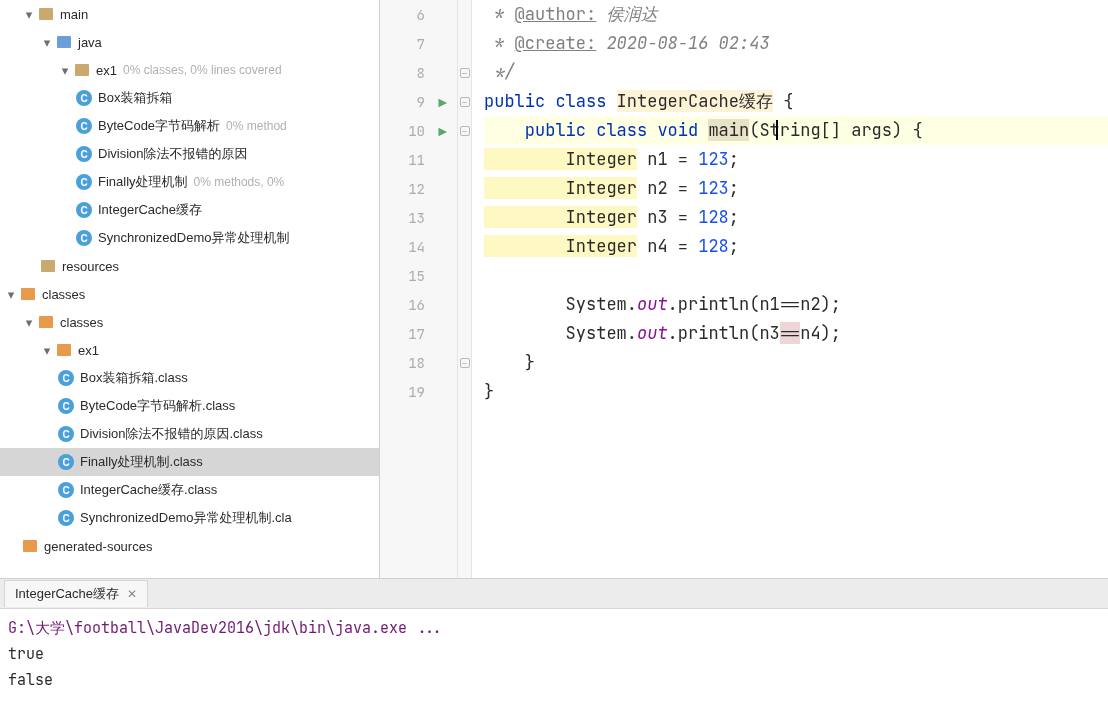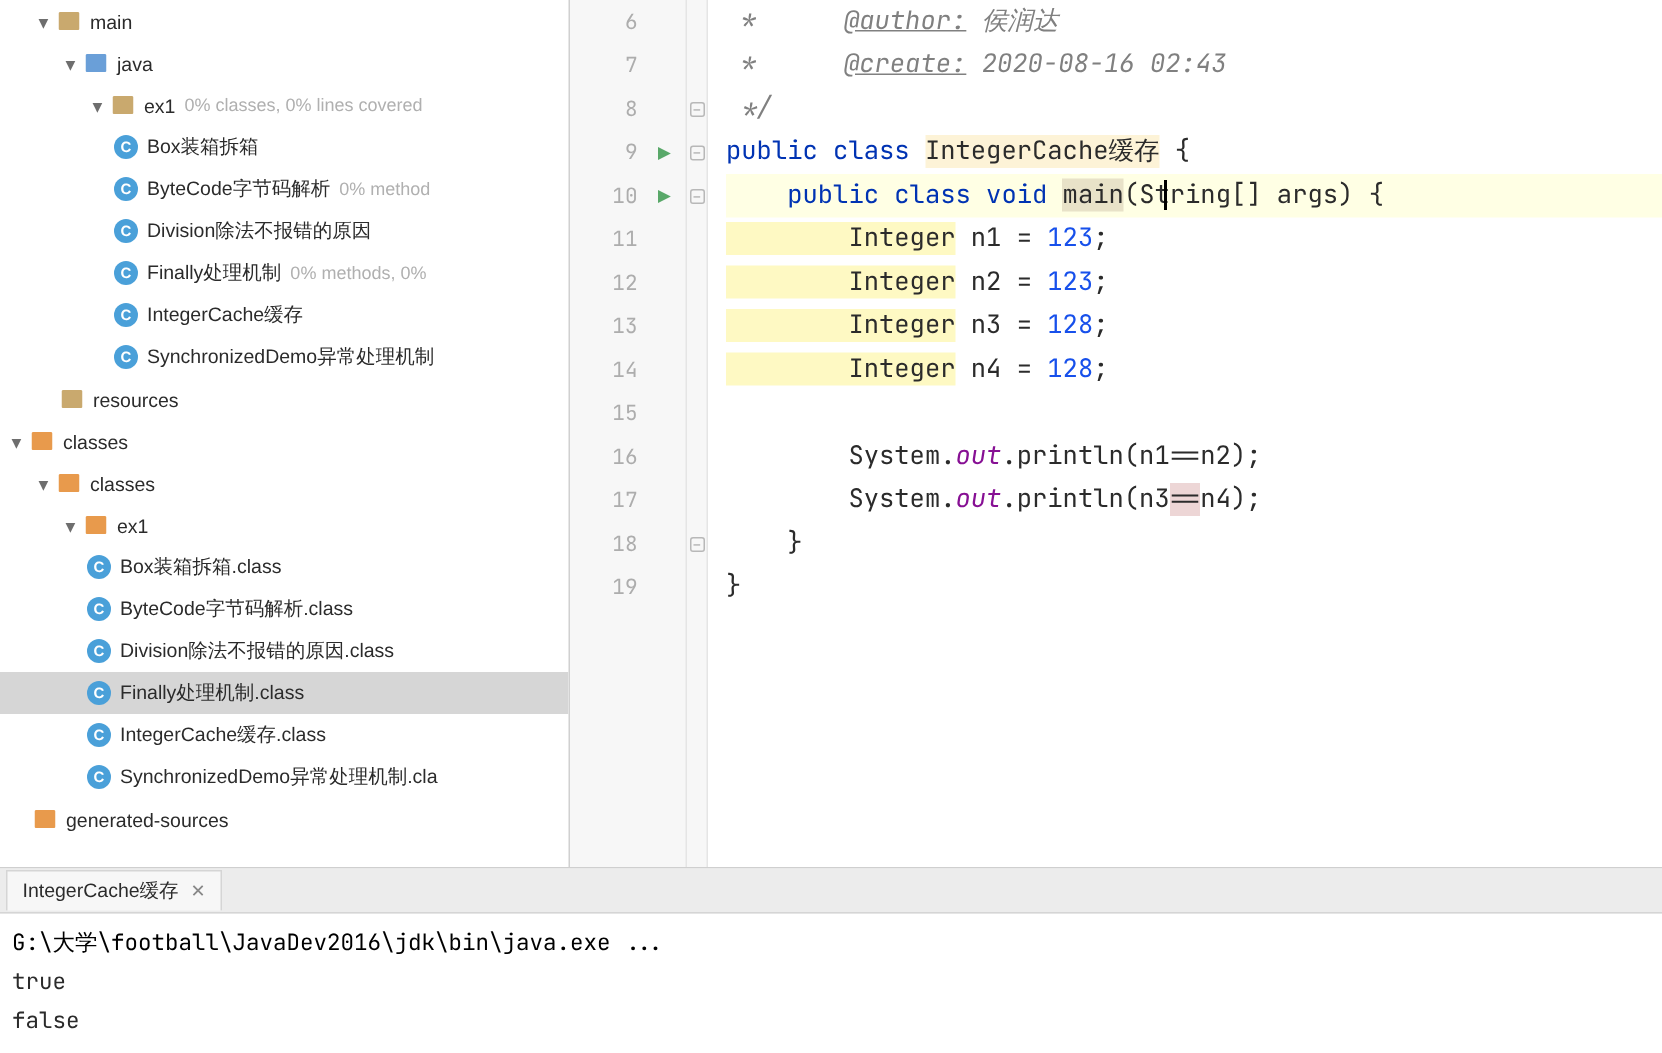--- a/index.html
+++ b/index.html
@@ -85,21 +85,21 @@
   line-height: 29px;
   color:#2b2b2b;
 }
 .code-line { height:29px; white-space:pre; }
 .caret-line { background: rgba(255,255,210,0.6); position:relative; }
 .kw { color:#0033b3; font-weight: normal; }
 .type { color:#2b2b2b; background:#fef9c3; }
 .num { color:#1750eb; }
 .fld { color:#871094; font-style:italic; }
 .cmt { color:#808080; font-style:italic; }
-.ann { color:#808080; font-style:italic; text-decoration:underline;margin-left:48px; }
+.ann { color:#808080; text-decoration:underline; }
 .hl { background:#e8e2c8; }
 .hl-pink { background:#edd6d6; }
 .cls-name { background:#fdf3d7; }
 .caret {
   position:absolute; width:2px; height:20px; background:#000; left: 292px; top:4px;
 }
 .console-panel {
   border-top:1px solid #cfcfcf;
 }
 .console-tabs {
@@ -109,21 +109,21 @@
 .console-tab {
   padding: 4px 10px; background:#f7f7f7; border:1px solid #d5d5d5;
   border-bottom:none; margin-left:4px; display:flex; align-items:center;
   font-size:13px; color:#2b2b2b;
 }
 .close-x { margin-left:8px; color:#888; font-size:12px; }
 .console-body {
   font-family:"JetBrains Mono","Consolas",monospace;
   font-size:15px; line-height:26px; padding: 6px 8px; color:#2b2b2b;
 }
-.console-path { color:#000000; }
+.console-path { color:#701a75; }
 </style>
 </head>
 <body>
 
 <div class="main-layout">
   <div class="sidebar">
     <div class="tree-item indent-1">
         <span class="chevron">▾</span>
         <span class="icon folder-icon">
           <svg width="14" height="12">

